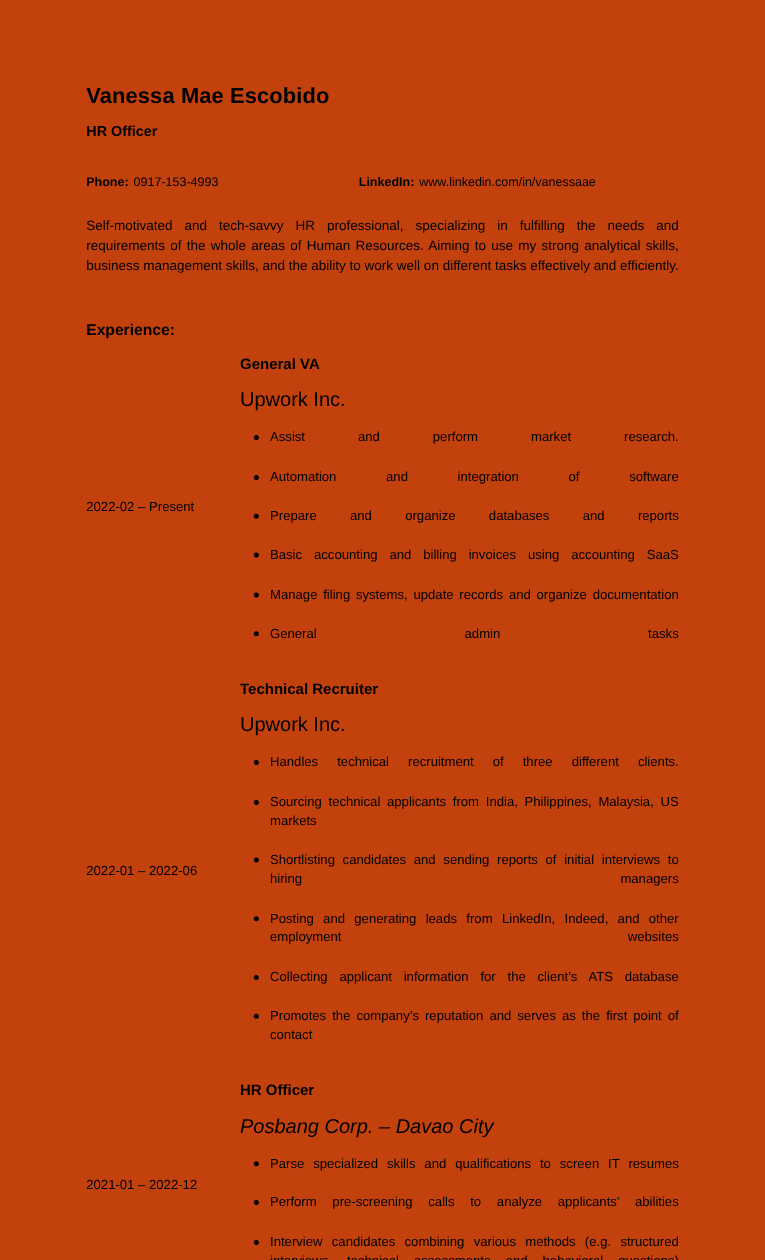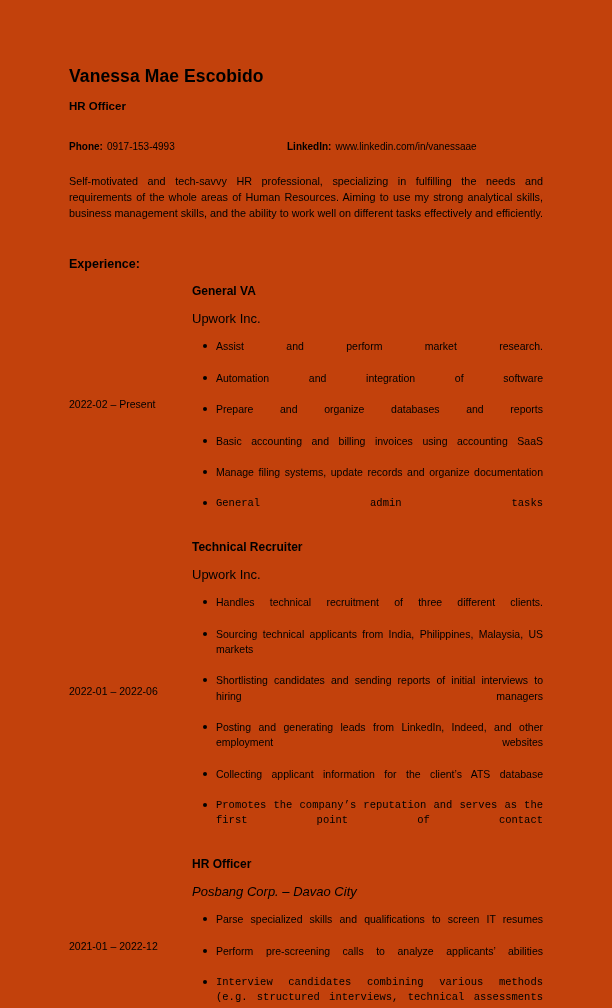--- a/index.html
+++ b/index.html
@@ -109,21 +109,21 @@
     flex: 1 1 auto;
     min-width: 0;
   }
   .exp-title {
     font-size: 12px;
     font-weight: bold;
     line-height: 1.3;
     margin: 0;
   }
   .exp-company {
-    font-size: 13px;
+    font-size: 16px;
     line-height: 1.3;
     margin: 12px 0 0 0;
   }
   .exp-company.italic {
     font-style: italic;
   }
 
   
   .bullets {
     list-style: none;
@@ -132,21 +132,21 @@
   }
   .bullets li {
     position: relative;
     padding-left: 24px;
     font-size: 10.5px;
     line-height: 1.45;
     margin-bottom: 1px;
     text-align: justify;
     text-justify: inter-word;
   }
-  .bullets li:last-child { margin-bottom: 0; font-family: Liberation Mono, monospace; }
+  .bullets li:last-child { margin-bottom: 0; }
   .bullets li .bullet-marker {
     position: absolute;
     left: 11px;
     top: 0;
     width: 4px;
     height: 4px;
     line-height: 1.45;
     font-size: 10.5px;
   }
   .bullets li .bullet-marker::before {

